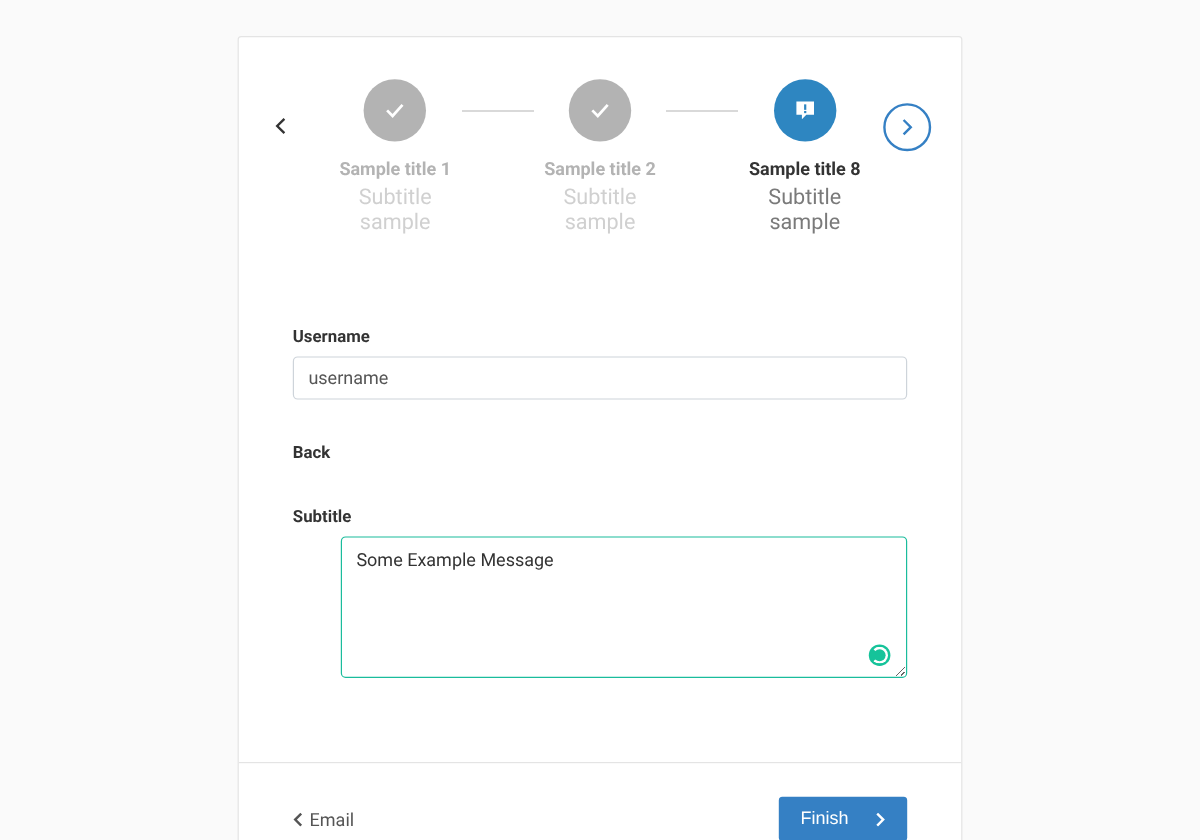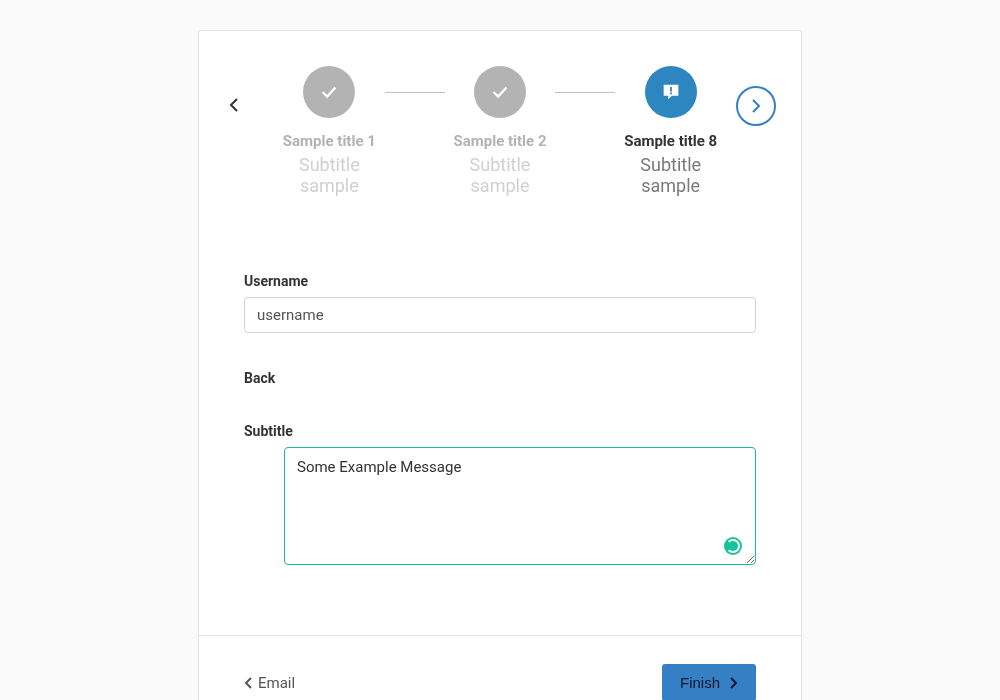--- a/index.html
+++ b/index.html
@@ -163,29 +163,29 @@
   .btn-back {
     display: flex;
     align-items: center;
     gap: 6px;
     font-size: 15px;
     color: #555;
     cursor: pointer;
   }
   .btn-finish {
     background: #3580c4;
-    color: #0f172a;
+    color: #ffffff;
     border: none;
     padding: 10px 18px;
     font-size: 15px;
     border-radius: 3px;
     cursor: pointer;
     display: flex;
     align-items: center;
-    gap: 10px;
+    gap: 23px;
   }
   .chev-svg { flex-shrink: 0; }
 </style>
 </head>
 <body>
 
 <div class="wizard">
 
   <div class="wizard-header">
 

